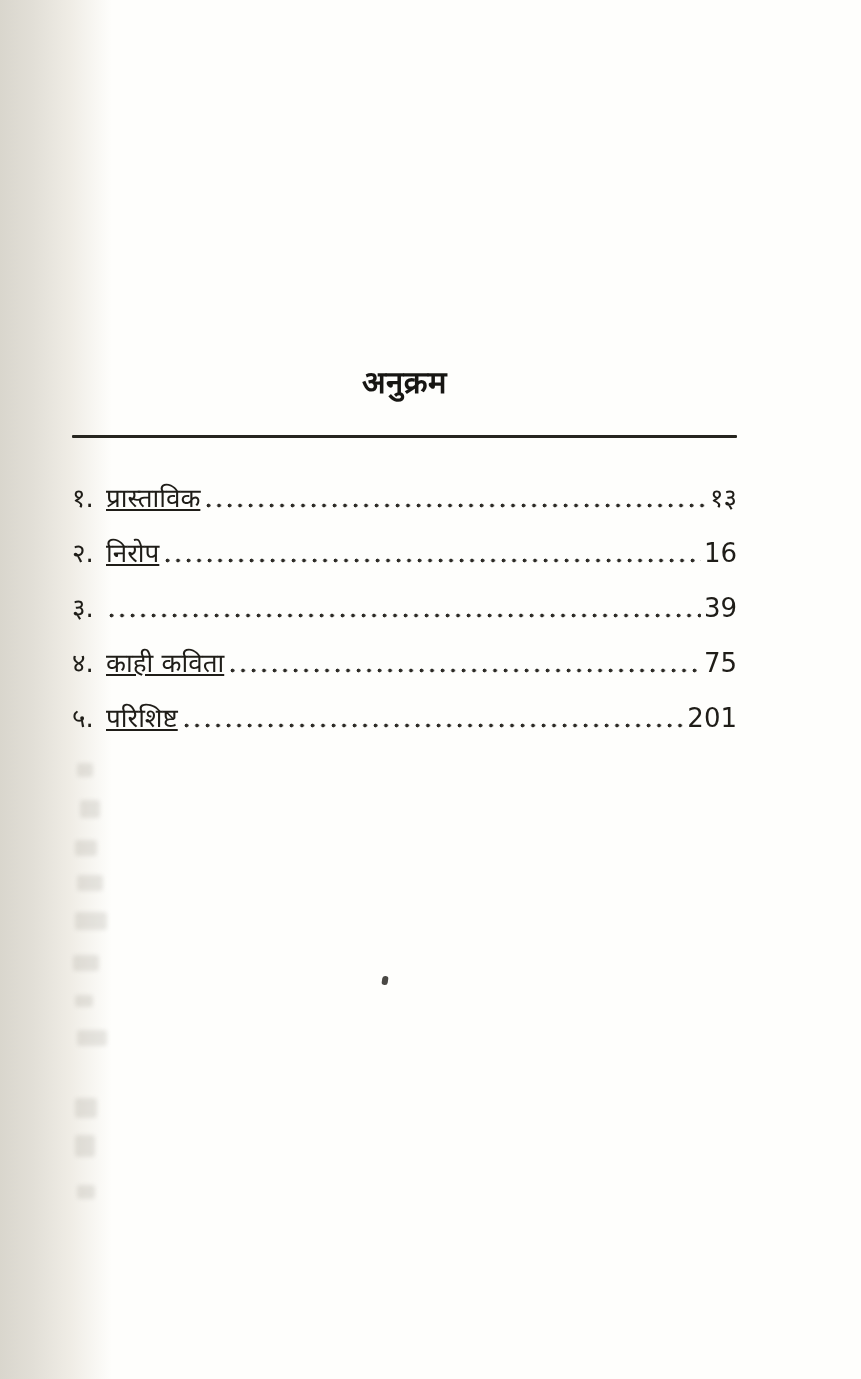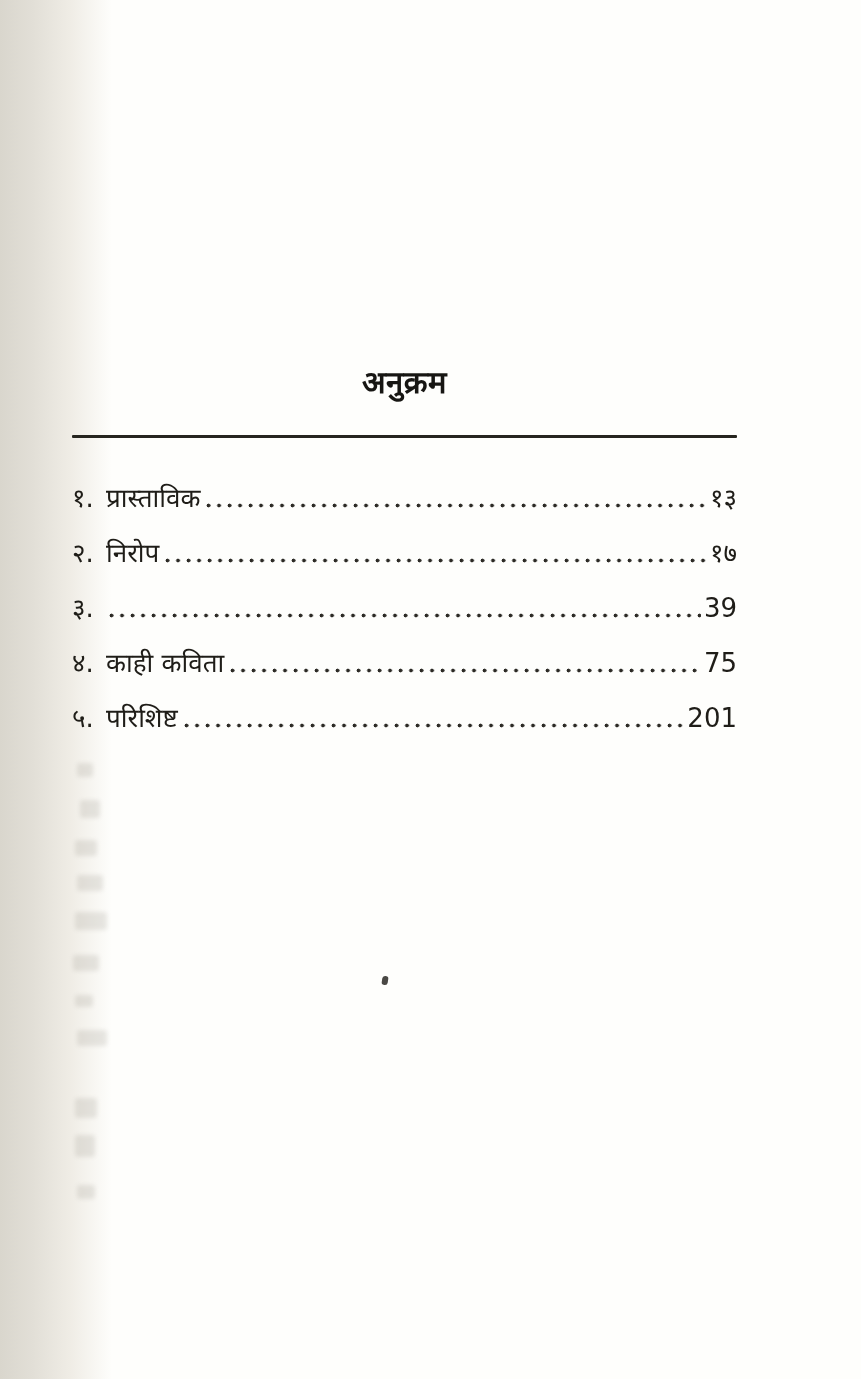--- a/index.html
+++ b/index.html
@@ -24,21 +24,21 @@
     text-align:center;
     font-size:31px;
     font-weight:bold;
     color:#171613;
     letter-spacing:0.5px;
   }
   .rule { margin-top:33px; height:3px; background:#26251f; border-radius:1px; }
   .toc { list-style:none; margin:42px 0 0 0; padding:0; font-size:26px; color:#1f1d18; }
   .toc-row { display:flex; align-items:baseline; line-height:36px; margin-bottom:19px; }
   .num { flex:none; width:34px; }
-  .ttl { flex:none; padding-right:3px; white-space:nowrap; }
+  .ttl { flex:none; padding-right:3px; white-space:nowrap;text-decoration:underline; }
   .leader {
     flex:1 1 auto; align-self:flex-end;
     height:5px; margin:0 3px 8px 3px;
     background-image:radial-gradient(circle at 2.5px 2.5px, #2c2a25 1.7px, rgba(0,0,0,0) 2.2px);
     background-size:10.5px 5px;
     background-repeat:repeat-x;
   }
   .pg { flex:none; white-space:nowrap;text-align:right; }
   
   .ghost {
@@ -71,21 +71,21 @@
     <span class="num">१.</span>
     <span class="ttl">प्रास्ताविक</span>
     <span class="leader"></span>
     <span class="pg">१३</span>
   </li>
 
   <li class="toc-row">
     <span class="num">२.</span>
     <span class="ttl">निरोप</span>
     <span class="leader"></span>
-    <span class="pg">१७</span>
+    <span class="pg">16</span>
   </li>
 
   <li class="toc-row">
     <span class="num">३.</span>
     <span class="leader"></span>
     <span class="pg">39</span>
   </li>
 
   <li class="toc-row">
     <span class="num">४.</span>

